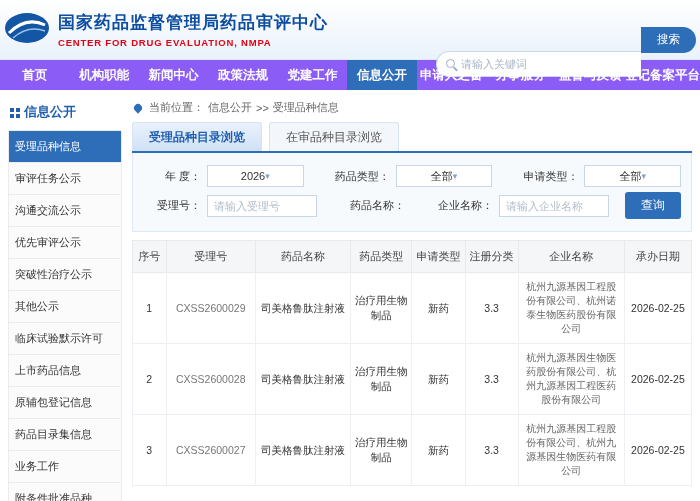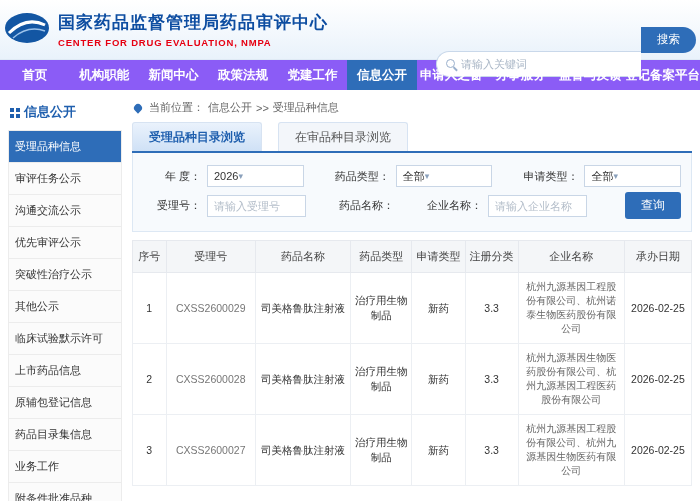--- a/index.html
+++ b/index.html
@@ -45,33 +45,33 @@
   .side-item.active { background:#2e6db8; color:#fff; }
 
   .content { flex:1; min-width:0; }
 
   
   .breadcrumb { font-size:11px; color:#666; display:flex; align-items:center; gap:4px; padding:0 0 7px 2px; }
   .crumb-link { color:#666; cursor:pointer; }
   .pin { width:8px; height:8px; background:#2e6db8; border-radius:50% 50% 50% 0; transform:rotate(-45deg); margin-right:3px; flex-shrink:0; }
 
   
-  .tabbar { display:flex; gap:16px; border-bottom:2px solid #2e6db8; }
+  .tabbar { display:flex; gap:7px; border-bottom:2px solid #2e6db8; }
   .tab { padding:6px 16px 5px; font-size:12px; cursor:pointer; border:1px solid #d7e3f2; border-bottom:none;
     background:#f3f6fa; color:#555; border-radius:3px 3px 0 0; white-space:nowrap; }
   .tab.active { background:linear-gradient(#eaf2fc,#cfe1f6); color:#1f5fae; font-weight:bold; }
 
   
   .filterbox { border:1px solid #dde8f4; border-top:none; background:#f7fafd; padding:7px 10px; margin-bottom:8px; }
   .frow { display:flex; align-items:center; gap:6px; margin:5px 0; }
   .flabel { font-size:11px; color:#333; min-width:58px; text-align:right; white-space:nowrap; }
   .fselect { width:106px; height:22px; background:#fff; border:1px solid #c9d6e6; font-size:11px; color:#333;
-    display:flex; align-items:center; justify-content:flex-start; padding:0 6px; cursor:pointer; }
+    display:flex; align-items:center; justify-content:center; padding:0 6px; cursor:pointer; }
   .caret { color:#8aa0bb; font-size:9px; }
-  .finput { width:99px; height:22px; border:1px solid #c9d6e6; font-size:11px; padding:0 6px; color:#333;
+  .finput { width:110px; height:22px; border:1px solid #c9d6e6; font-size:11px; padding:0 6px; color:#333;
     background:#fff; outline:none; font-family:inherit; }
   .finput::placeholder { color:#b3bdc9; }
   .fgap { width:18px; }
   .query-btn { margin-left:auto; background:#2e6db8; color:#fff; border:none; font-size:12px;
     padding:5px 16px; border-radius:3px; cursor:pointer; font-family:inherit; }
 
   
   table { width:100%; border-collapse:collapse; table-layout:fixed; }
   th { background:#f4f6f8; font-size:11px; color:#444; padding:8px 2px; border:1px solid #e6e9ee; font-weight:normal; }
   td { font-size:10.5px; color:#333; padding:7px 3px; border:1px solid #eceff3; text-align:center;

